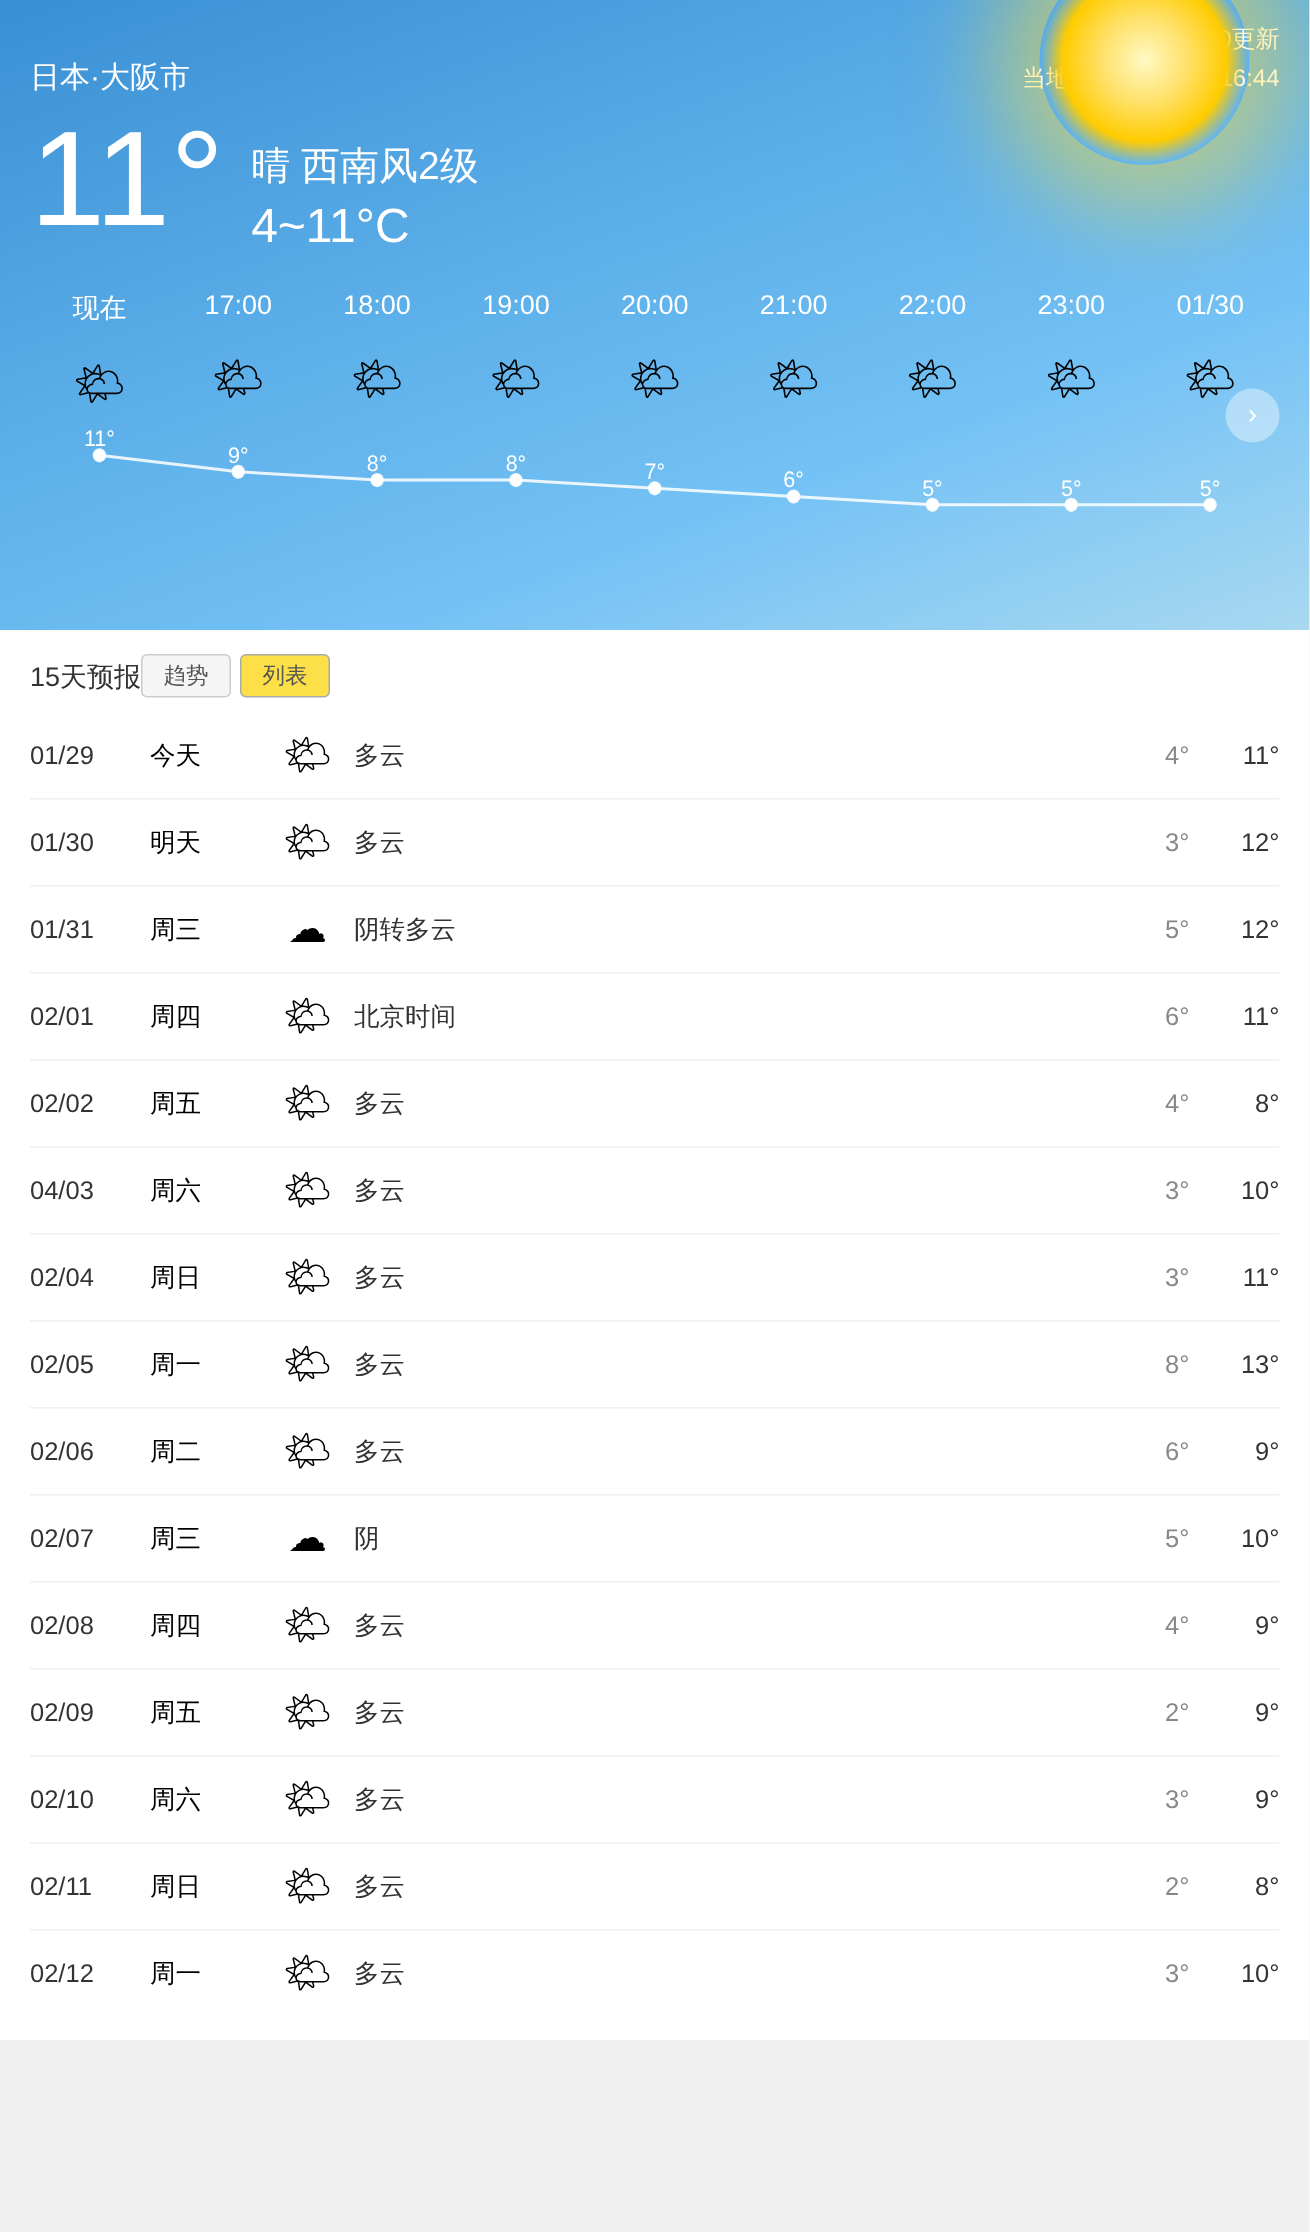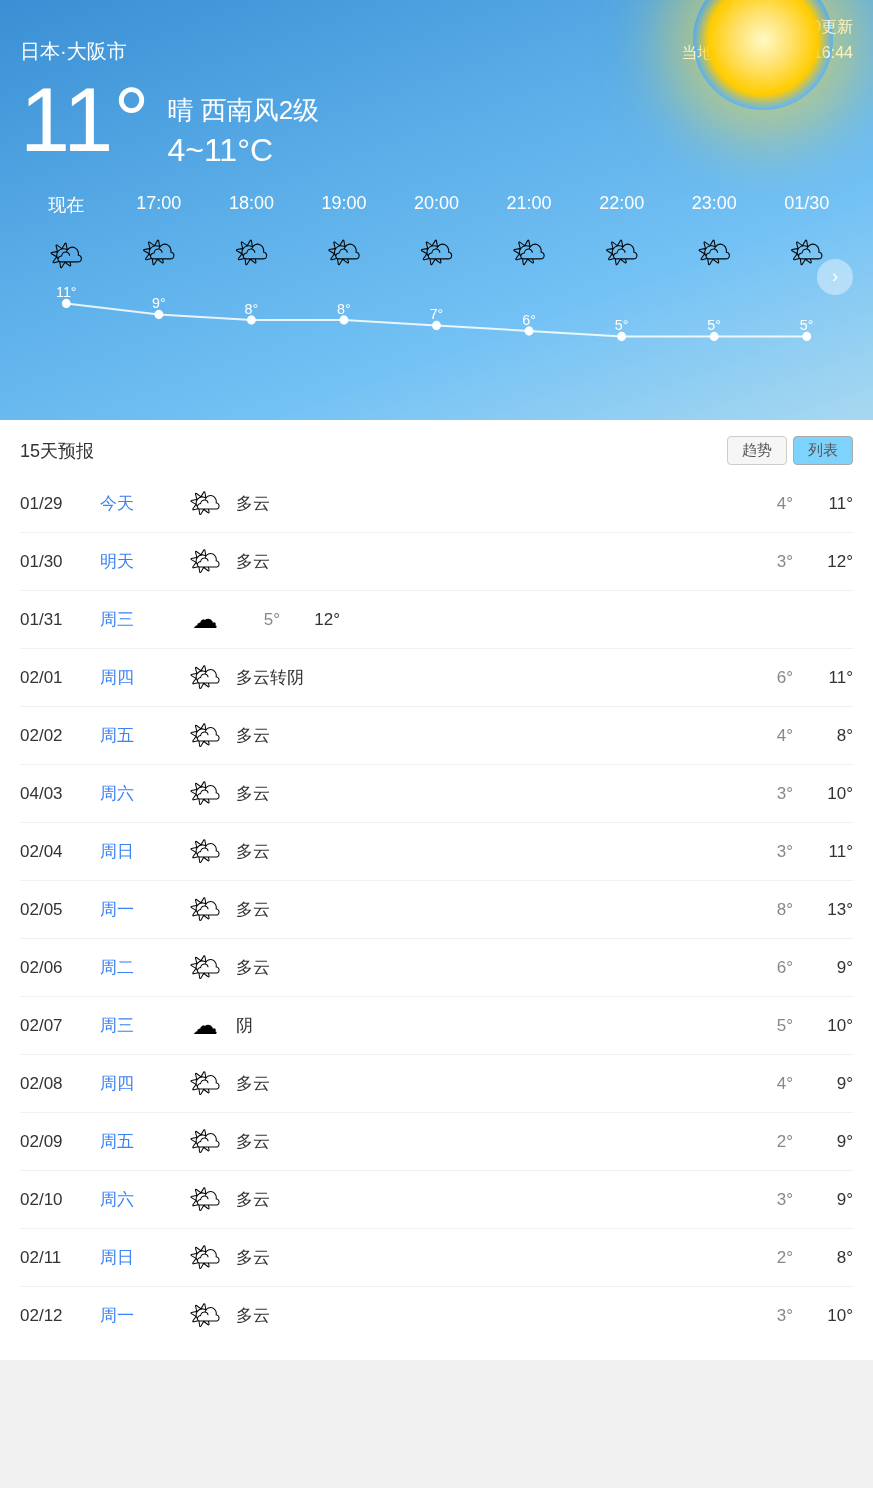--- a/index.html
+++ b/index.html
@@ -139,21 +139,20 @@
     }
 
     
     .forecast-section {
       background: #fff;
       padding: 16px 20px;
     }
 
     .forecast-header {
       display: flex;
-      justify-content: space-between;
       align-items: center;
       margin-bottom: 10px;
     }
     .forecast-title {
       font-size: 18px;
       color: #333;
       font-weight: 400;
     }
     .forecast-tabs {
       display: flex;
@@ -162,41 +161,41 @@
     .tab-btn {
       padding: 4px 14px;
       border: 1px solid #ccc;
       background: #f5f5f5;
       border-radius: 4px;
       font-size: 15px;
       cursor: pointer;
       color: #555;
     }
     .tab-btn.active {
-      background: #7dd3fc;
+      background: #fde047;
       border-color: #aaa;
     }
 
     .forecast-row {
       display: flex;
       align-items: center;
       padding: 13px 0;
       border-bottom: 1px solid #f0f0f0;
     }
     .forecast-row:last-child {
       border-bottom: none;
     }
     .f-date {
       width: 80px;
       color: #333;
       font-size: 17px;
     }
     .f-day {
       width: 80px;
-      color: #3b82f6;
+      color: #000000;
       font-size: 17px;
     }
     .f-icon {
       width: 50px;
       font-size: 26px;
       text-align: center;
     }
     .f-desc {
       flex: 1;
       color: #333;
@@ -334,28 +333,29 @@
     <span class="f-day">明天</span>
     <span class="f-icon">🌤</span>
     <span class="f-desc">多云</span>
     <span class="f-low">3°</span>
     <span class="f-high">12°</span>
   </div>
       <div class="forecast-row">
     <span class="f-date">01/31</span>
     <span class="f-day">周三</span>
     <span class="f-icon">☁</span>
+    <span class="f-desc">阴转多云</span>
     <span class="f-low">5°</span>
     <span class="f-high">12°</span>
   </div>
       <div class="forecast-row">
     <span class="f-date">02/01</span>
     <span class="f-day">周四</span>
     <span class="f-icon">🌤</span>
-    <span class="f-desc">多云转阴</span>
+    <span class="f-desc">北京时间</span>
     <span class="f-low">6°</span>
     <span class="f-high">11°</span>
   </div>
       <div class="forecast-row">
     <span class="f-date">02/02</span>
     <span class="f-day">周五</span>
     <span class="f-icon">🌤</span>
     <span class="f-desc">多云</span>
     <span class="f-low">4°</span>
     <span class="f-high">8°</span>

